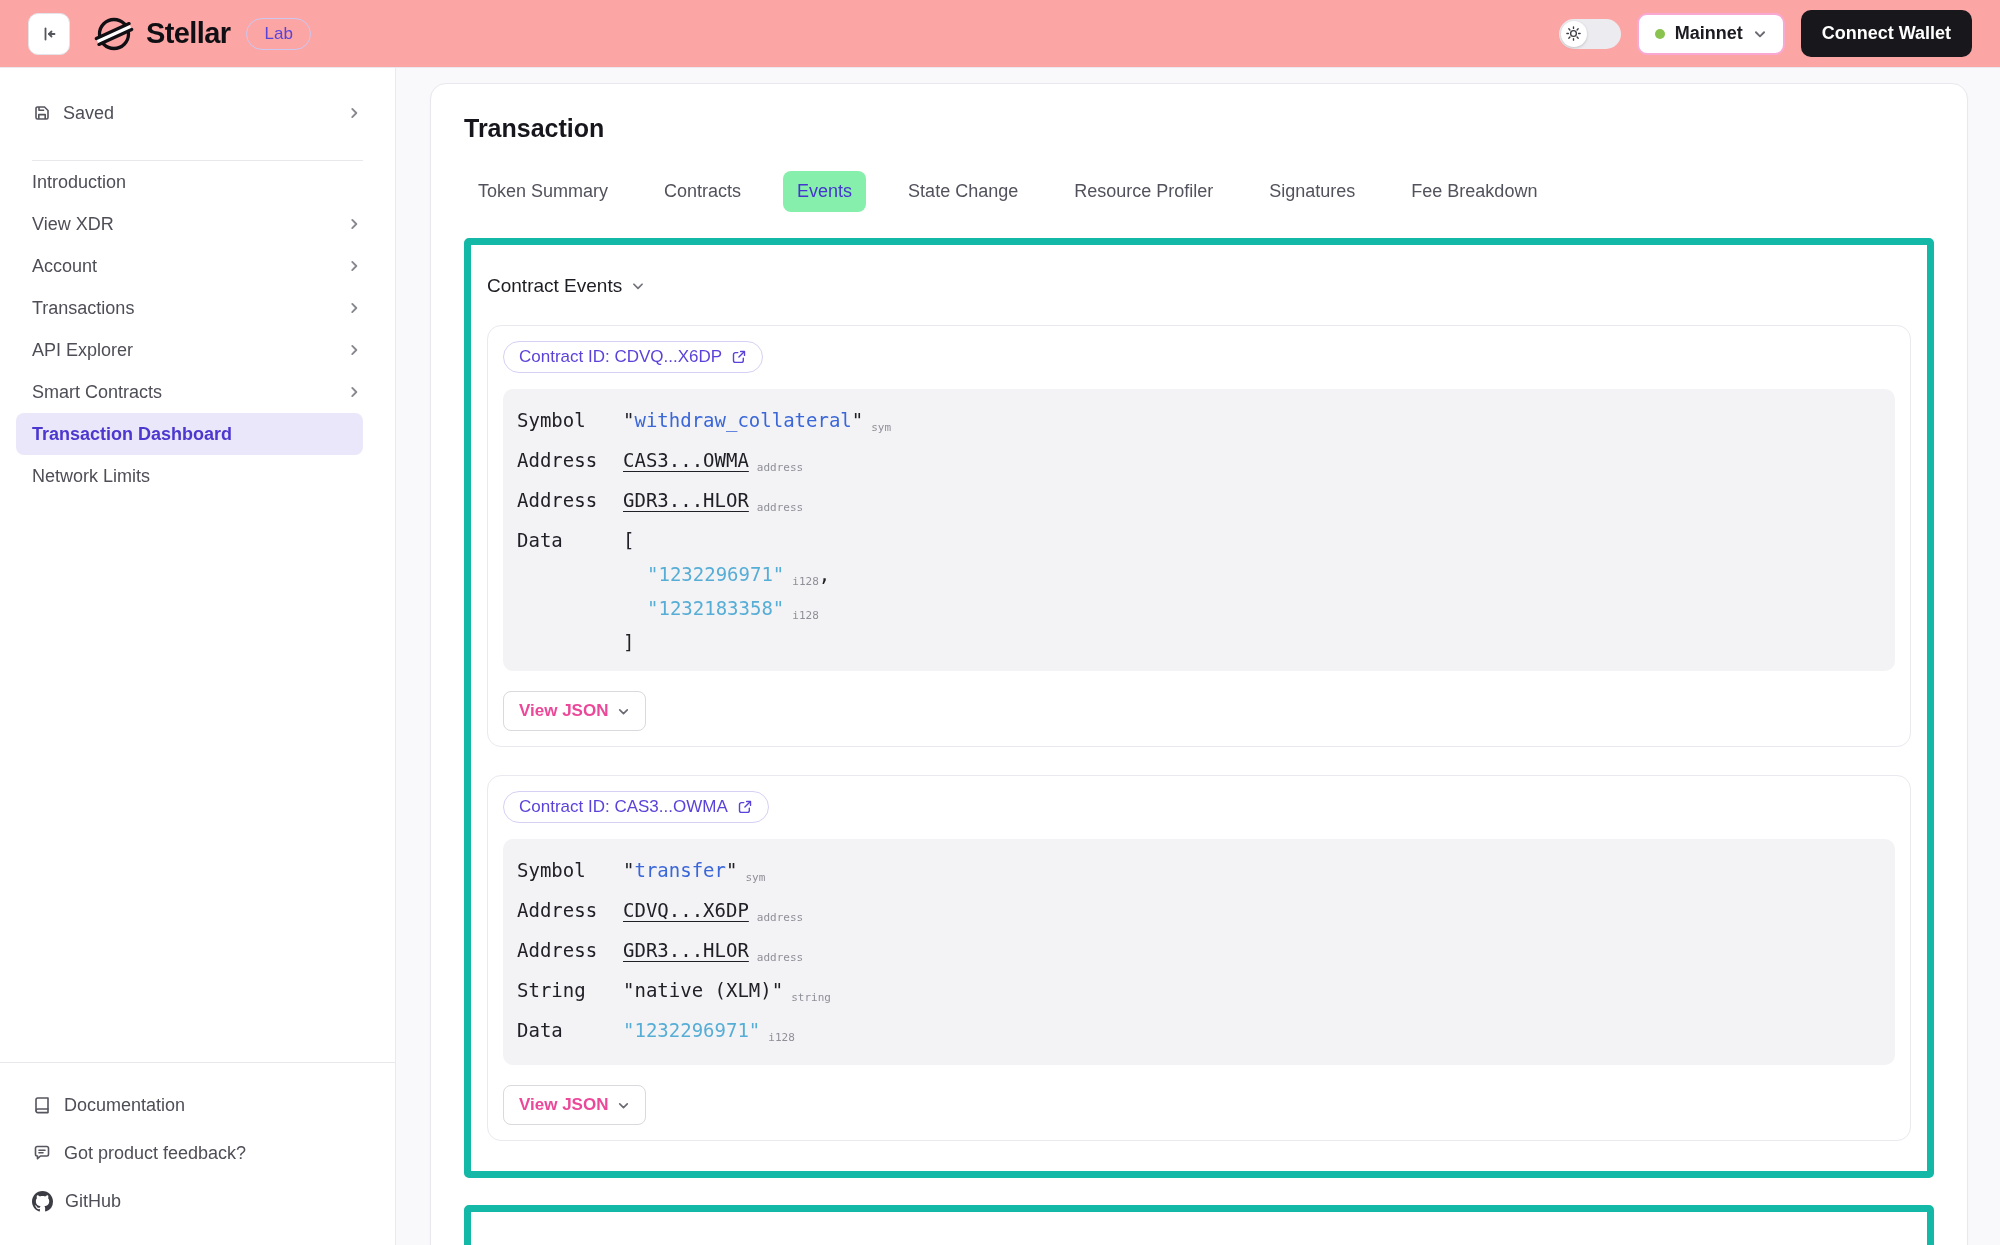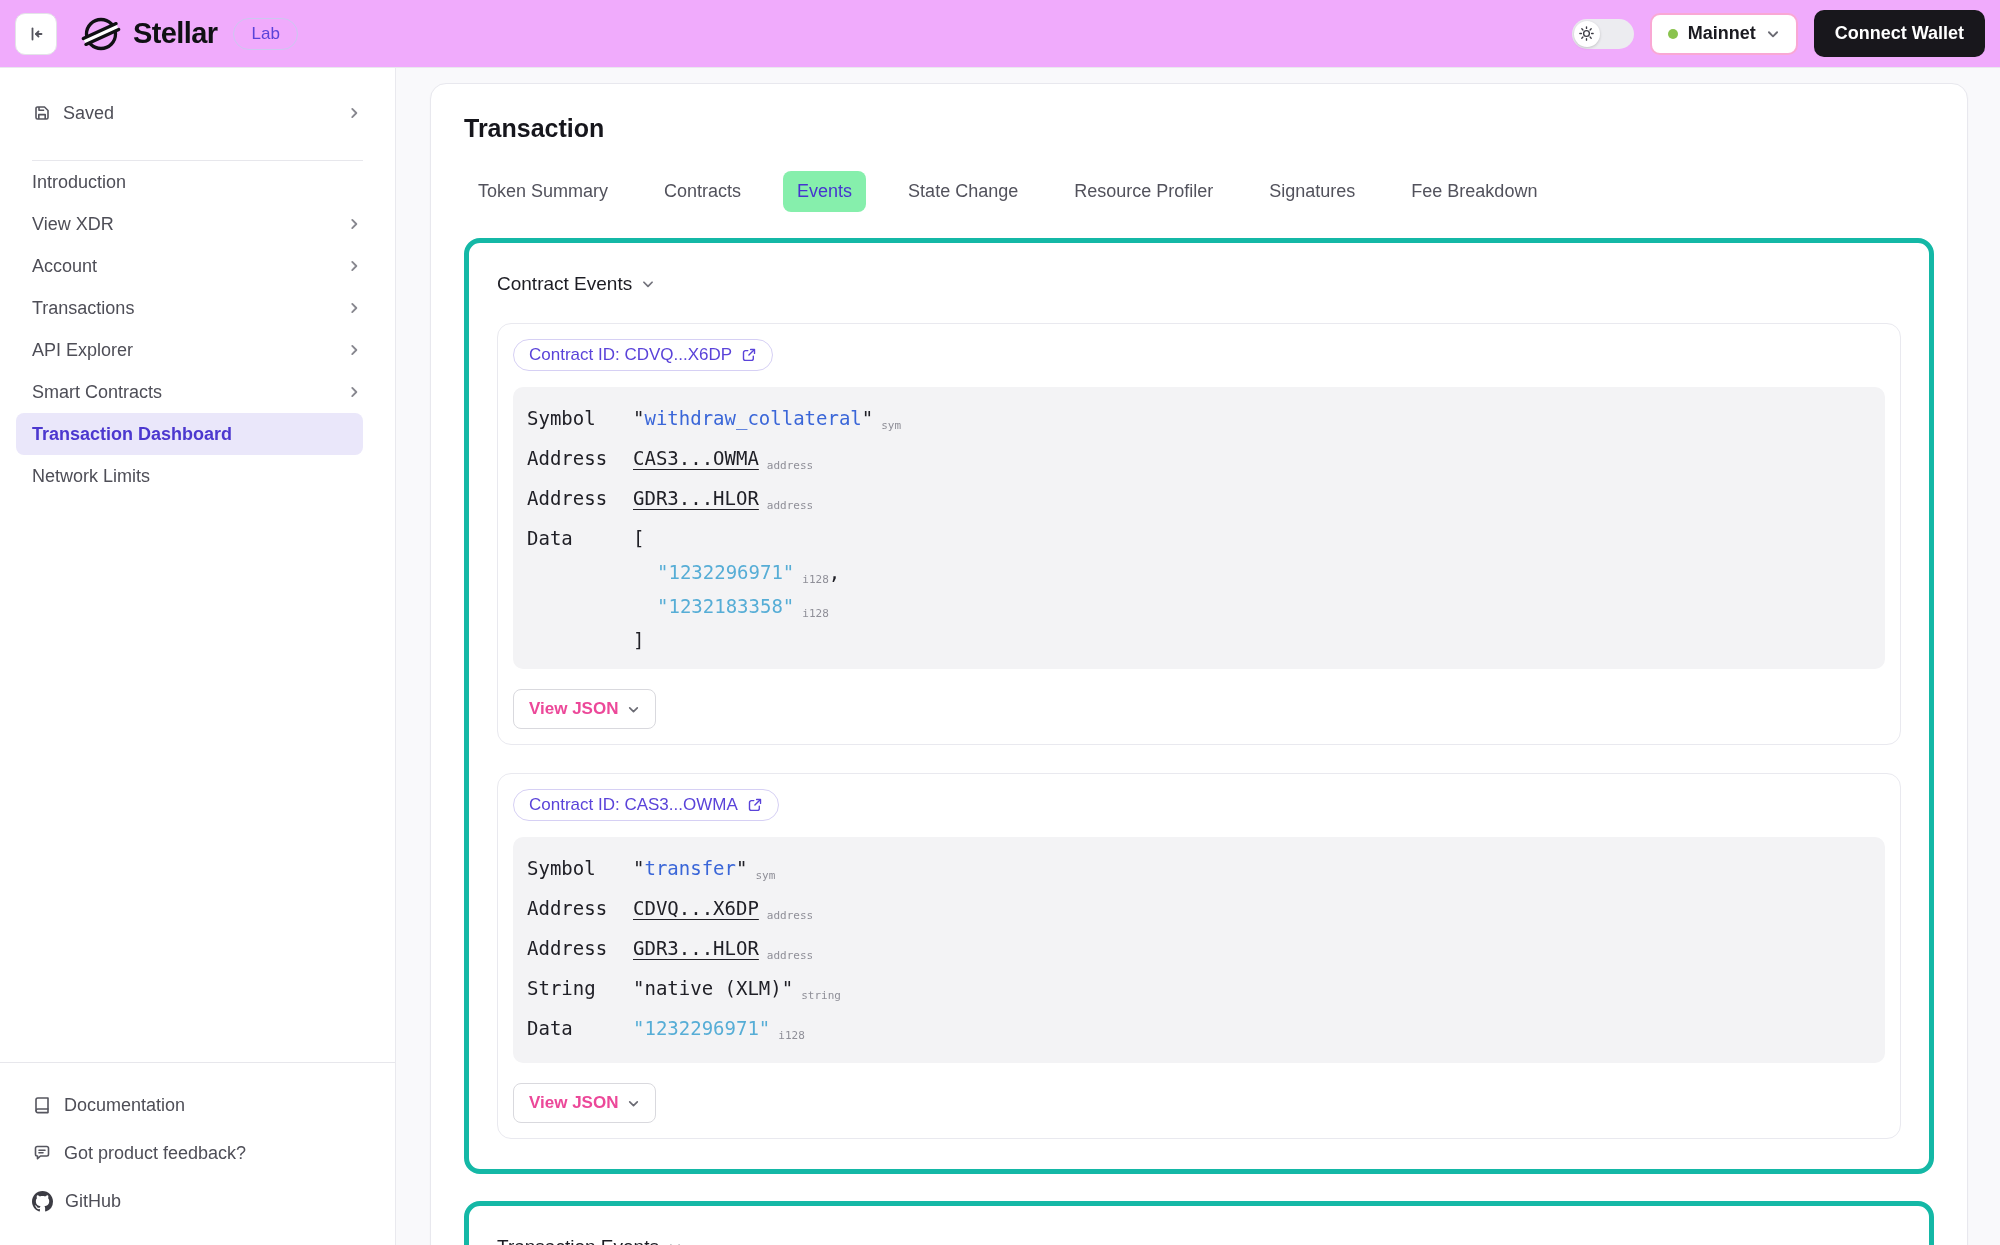--- a/index.html
+++ b/index.html
@@ -1,21 +1,21 @@
 <!DOCTYPE html>
 <html><head>
 <meta charset="utf-8">
 <style>
   * { margin:0; padding:0; box-sizing:border-box; }
   html,body { width:2000px; height:1245px; overflow:hidden; background:#ffffff;
               font-family:"Liberation Sans", sans-serif; color:#1d1d24; }
 
   
   .topbar { height:68px; display:flex; align-items:center; justify-content:space-between;
-            padding:0 15px; background:#f0abfc; border-bottom:1px solid #e9e9ee; }
+            padding:0 28px; background:#fca5a5; border-bottom:1px solid #e9e9ee; }
   .topbar-left { display:flex; align-items:center; }
   .collapse-btn { width:42px; height:42px; border:1px solid #e3e3e8; border-radius:10px;
                   background:#fff; display:flex; align-items:center; justify-content:center;
                   color:#55555e; cursor:pointer; }
   .brand { display:flex; align-items:center; margin-left:24px; }
   .brand-name { font-size:29px; font-weight:700; letter-spacing:-0.6px; color:#101014; margin-left:12px; }
   .lab-badge { margin-left:16px; padding:5px 17px; border:1.5px solid #cdc7f0; border-radius:999px;
                color:#5a43d9; font-size:17px; }
   .topbar-right { display:flex; align-items:center; gap:16px; }
   .theme-toggle { width:62px; height:30px; border-radius:999px; background:#ececf0;
@@ -52,21 +52,21 @@
 
   
   .main { flex:1; background:#f9f9fb; overflow:hidden; padding:15px 32px 0 34px; }
   .page-card { background:#fff; border:1px solid #e8e8ee; border-radius:16px;
                box-shadow:0 1px 2px rgba(16,16,20,.04); padding:30px 33px; height:1300px; }
   .page-title { font-size:25px; font-weight:700; color:#16161c; margin-bottom:28px; }
   .tabs { display:flex; align-items:center; gap:28px; margin-bottom:26px; }
   .tab { padding:10px 14px; border-radius:8px; font-size:18px; color:#52525c; cursor:pointer; white-space:nowrap; }
   .tab.active { background:#86efac; color:#4634cf; }
 
-  .section-box { border:5px solid #14b8a6; border-radius:16px; padding:30px 28px; background:#fff; }
+  .section-box { border:7px solid #14b8a6; border-radius:5px; padding:30px 16px; background:#fff; }
   .section-box + .section-box { margin-top:27px; }
   .section-head { display:flex; align-items:center; gap:9px; font-size:19px; font-weight:500;
                   color:#1d1d24; margin-bottom:28px; cursor:pointer; }
   .section-head .chev { color:#73737c; }
 
   .event-card { border:1px solid #e9e9ef; border-radius:14px; padding:15px; background:#fff; }
   .event-card + .event-card { margin-top:28px; }
   .cid-badge { display:inline-flex; align-items:center; gap:9px; padding:5px 15px;
                border:1px solid #d6d0f4; border-radius:999px; color:#5a43d9; font-size:17px;
                background:#fff; cursor:pointer; }

